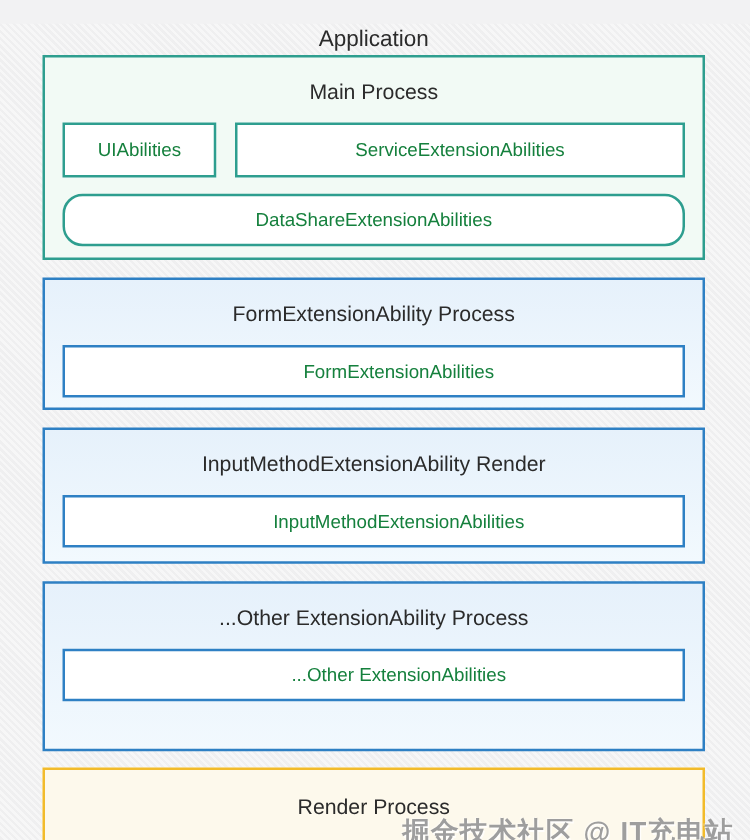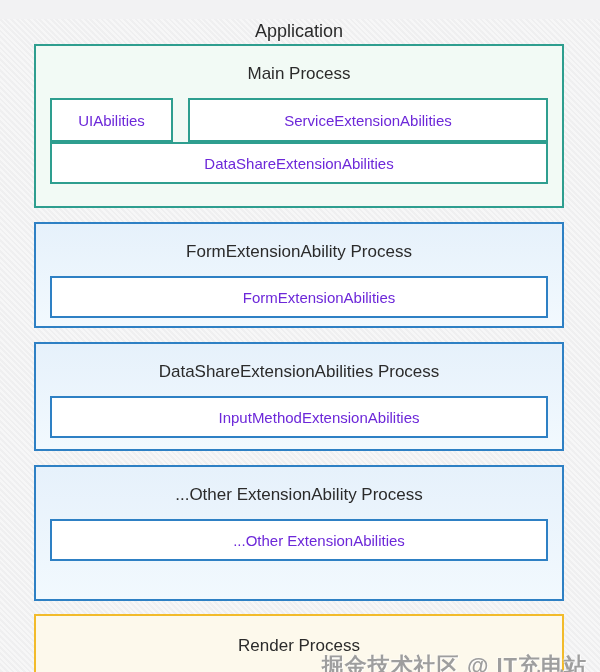--- a/index.html
+++ b/index.html
@@ -35,41 +35,41 @@
     line-height: 24px;
     color: #2b2b2b;
   }
   .inner-box {
     background: #ffffff;
     border: 2px solid;
     display: flex;
     align-items: center;
     justify-content: center;
     font-size: 15px;
-    color: #6d28d9;
+    color: #15803d;
     text-align: center;
   }
   
   .process.teal {
     height: 164px;
     border-color: #2e9e8f;
     background: #f2faf5;
     margin-bottom: 14px;
   }
   .process.teal .process-label { margin-top: 16px; }
   .process.teal .inner-box { border-color: #2e9e8f; }
   .row-abilities {
     display: flex;
     gap: 15px;
     margin-top: 12px;
     height: 44px;
   }
   .box-ui { width: 123px; flex: 0 0 123px; }
   .box-service { flex: 1; }
-  .box-full { height: 42px; }
+  .box-full { margin-top: 13px; height: 42px; border-radius: 16px; }
   
   .process.blue {
     border-color: #2e80c4;
     background: linear-gradient(180deg, #e6f1fb 0%, #f2f9fe 100%);
     margin-bottom: 14px;
   }
   .process.blue .process-label { margin-top: 16px; }
   .process.blue .inner-box {
     border-color: #2e80c4;
     margin-top: 12px;
@@ -117,21 +117,21 @@
     </div>
     <div class="inner-box box-full">DataShareExtensionAbilities</div>
   </div>
 
   <div class="process blue h-form">
     <div class="process-label">FormExtensionAbility Process</div>
     <div class="inner-box">FormExtensionAbilities</div>
   </div>
 
   <div class="process blue h-input">
-    <div class="process-label">DataShareExtensionAbilities Process</div>
+    <div class="process-label">InputMethodExtensionAbility Render</div>
     <div class="inner-box">InputMethodExtensionAbilities</div>
   </div>
 
   <div class="process blue h-other">
     <div class="process-label">...Other ExtensionAbility Process</div>
     <div class="inner-box">...Other ExtensionAbilities</div>
   </div>
 
   <div class="process yellow">
     <div class="process-label">Render Process</div>

